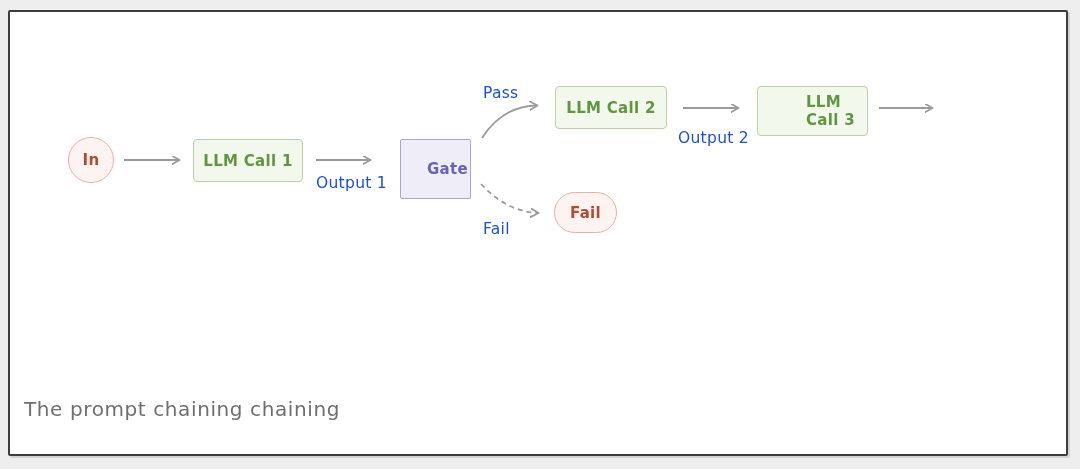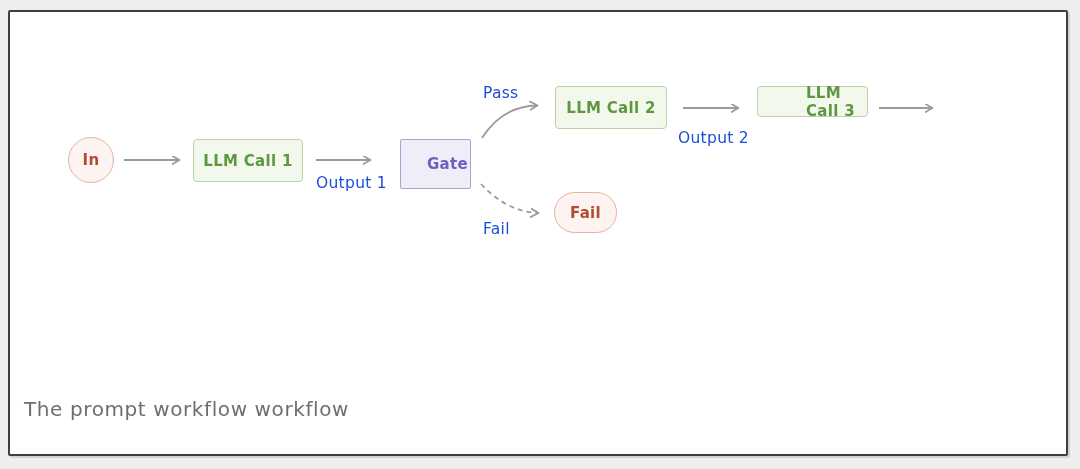--- a/index.html
+++ b/index.html
@@ -51,23 +51,23 @@
   .node.pink {
     background: #fdf3f0;
     border: 1.5px solid #e3b3a3;
     color: #b34a31;
   }
   .node.circle { border-radius: 50%; }
   .node.pill   { border-radius: 22px; }
 
   #node-in   { left: 58px;  top: 125px; width: 46px;  height: 46px; }
   #node-llm1 { left: 183px; top: 127px; width: 110px; height: 43px; }
-  #node-gate { left: 390px; top: 127px; width: 71px;  height: 50px; padding-left: 24px; }
+  #node-gate { left: 390px; top: 127px; width: 71px;  height: 60px; padding-left: 24px; }
   #node-llm2 { left: 545px; top: 74px;  width: 112px; height: 43px; }
-  #node-llm3 { left: 747px; top: 74px;  width: 111px; height: 31px; padding-left: 48px; }
+  #node-llm3 { left: 747px; top: 74px;  width: 111px; height: 50px; padding-left: 48px; }
   #node-out  { left: 936px; top: 73px;  width: 61px;  height: 45px; }
   #node-exit { left: 544px; top: 180px; width: 63px;  height: 41px; }
 
   .edge-label {
     position: absolute;
     color: #1d4ed8;
     font-size: 15.5px;
     font-weight: 500;
     letter-spacing: 0.3px;
     white-space: nowrap;
@@ -120,16 +120,16 @@
     <div class="node pink pill" id="node-exit">Fail</div>
 
     <div class="edge-label" id="label-output1">Output 1</div>
 
     <div class="edge-label" id="label-output2">Output 2</div>
 
     <div class="edge-label" id="label-pass">Pass</div>
 
     <div class="edge-label" id="label-fail">Fail</div>
 
-    <div class="caption">The prompt workflow workflow</div>
+    <div class="caption">The prompt chaining chaining</div>
 
   </div>
 </div>
 
 </body></html>

